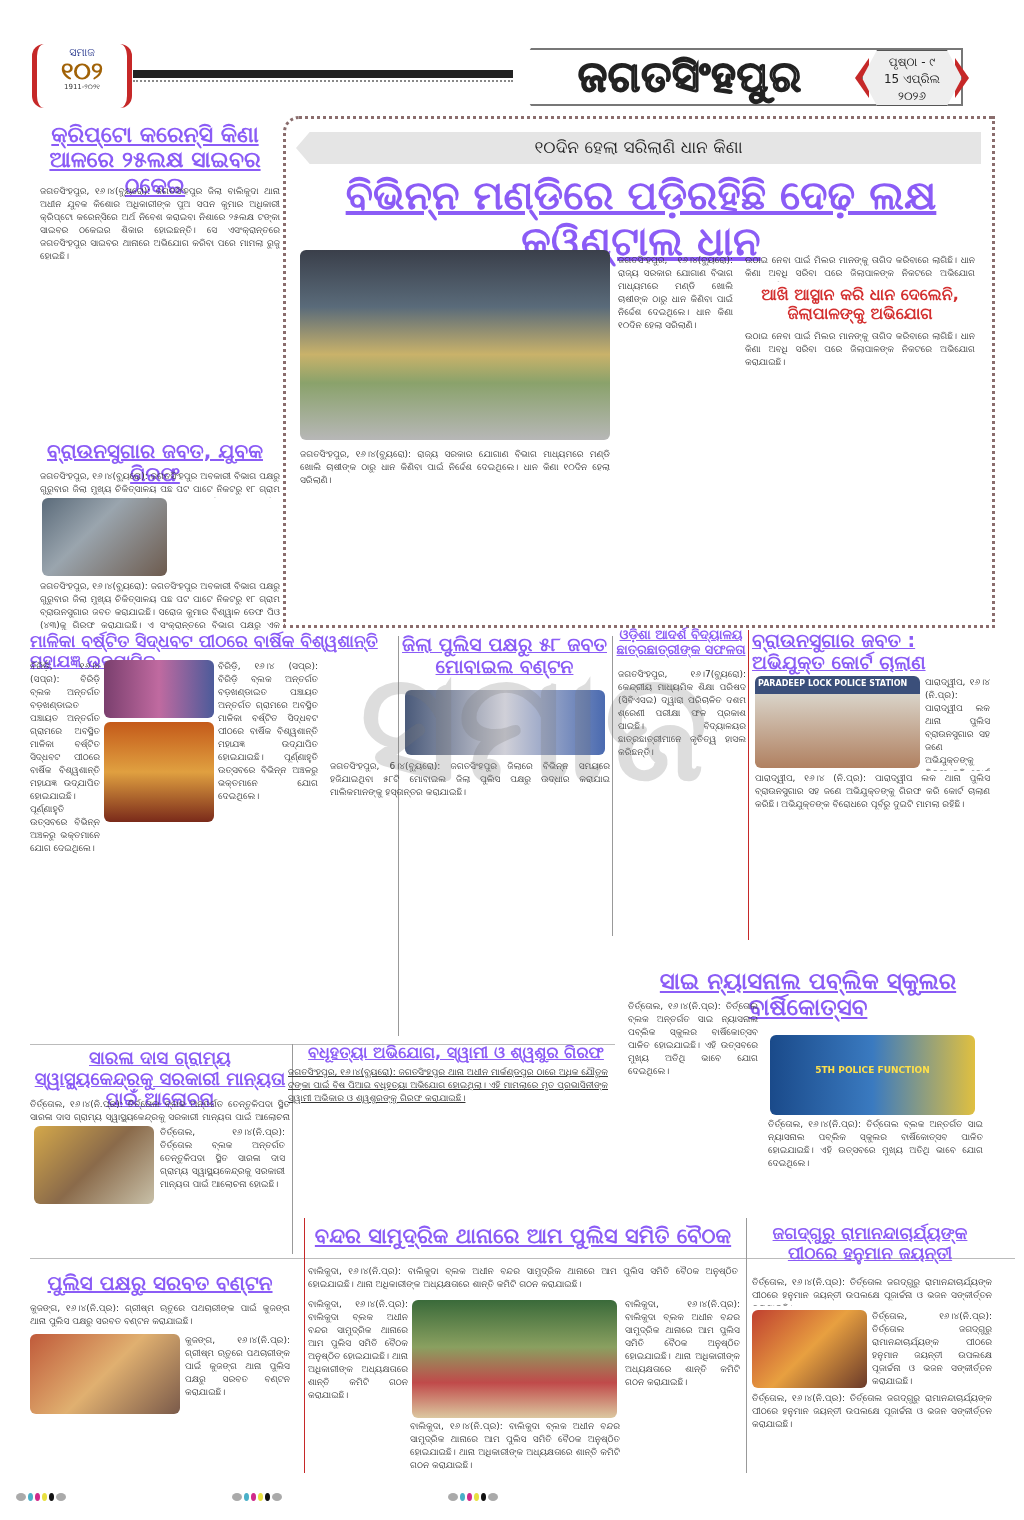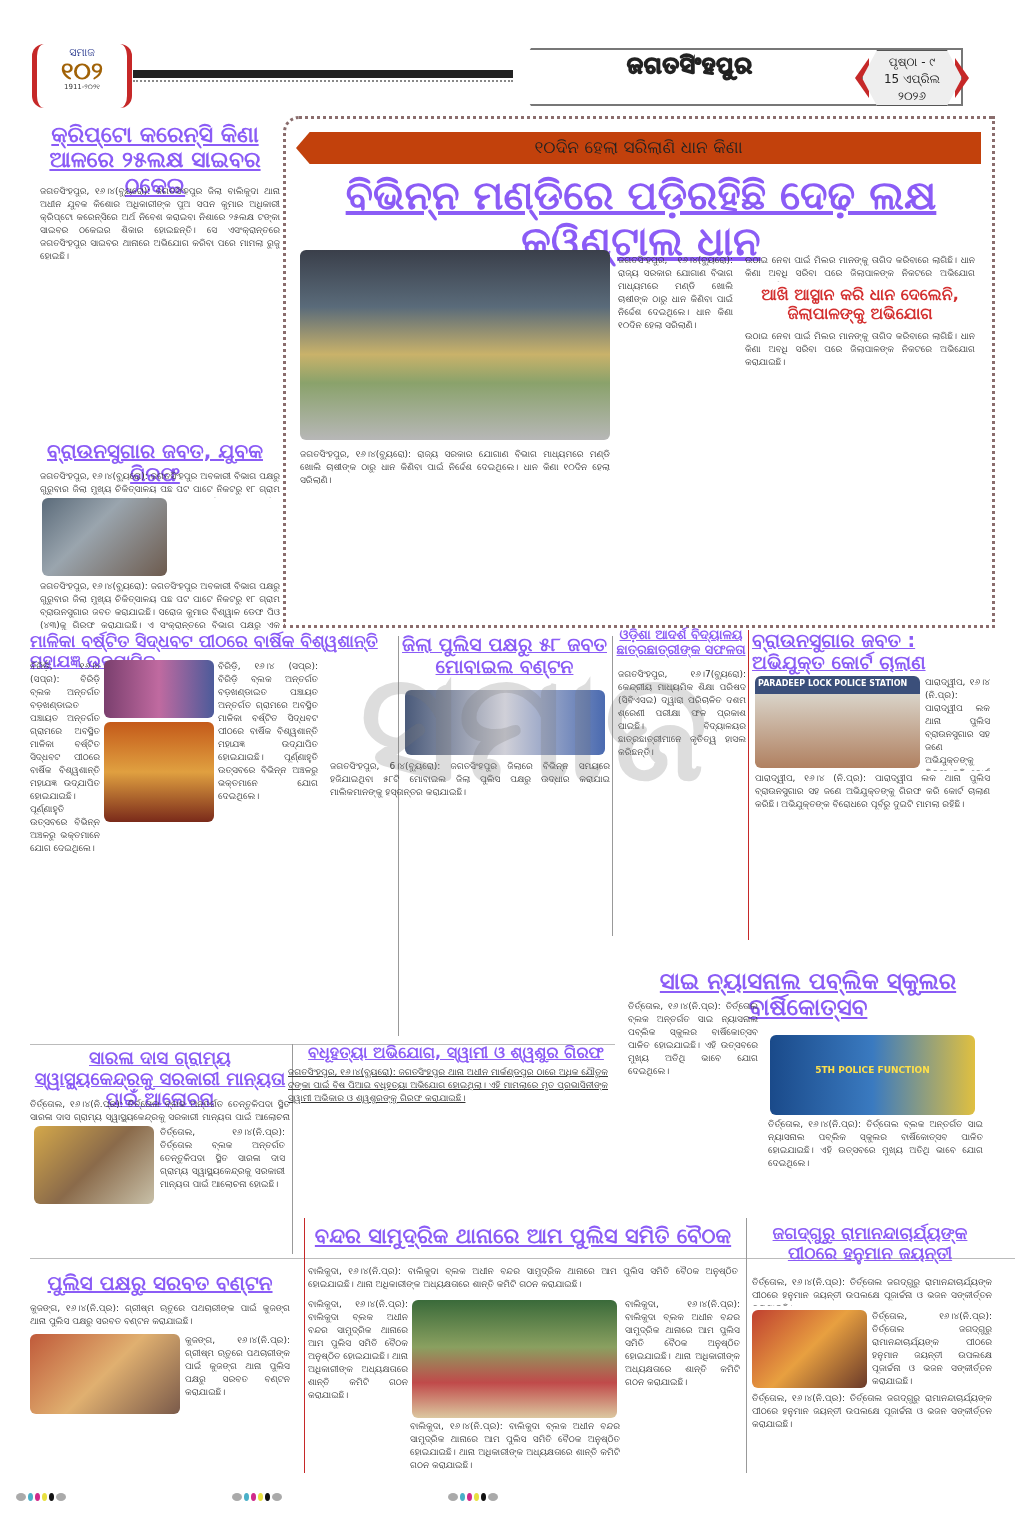--- a/index.html
+++ b/index.html
@@ -5,29 +5,29 @@
   * { box-sizing: border-box; margin: 0; padding: 0; }
   body { width: 1024px; height: 1520px; background: #fff; font-family: "DejaVu Sans", sans-serif; color: #222; position: relative; overflow: hidden; }
   .abs { position: absolute; }
   .masthead-logo { left: 32px; top: 44px; width: 100px; height: 64px; border-left: 5px solid #c62828; border-right: 5px solid #c62828; border-radius: 12px; text-align: center; }
   .logo-top { font-size: 11px; color: #2b3a8f; margin-top: 2px; }
   .logo-num { font-size: 24px; font-weight: bold; color: #a16207; line-height: 24px; }
   .logo-years { font-size: 7px; color: #333; }
   .mast-rule { left: 133px; top: 70px; width: 380px; height: 8px; background: #222; }
   .mast-rule2 { left: 133px; top: 80px; width: 380px; height: 3px; border-top: 2px dotted #888; }
   .mast-pen { left: 513px; top: 48px; width: 450px; height: 58px; border: 2px solid #777; border-left: none; border-radius: 0 0 0 0; clip-path: polygon(4% 0, 100% 0, 100% 100%, 4% 100%, 0 50%); background: #fff; }
-  .mast-title { left: 540px; top: 52px; width: 300px; height: 50px; font-size: 23px; font-weight: bold; color: #fff; -webkit-text-stroke: 1.5px #222; text-align: center; letter-spacing: 1px; }
+  .mast-title { left: 540px; top: 52px; width: 300px; height: 50px; font-size: 42px; font-weight: bold; color: #fff; -webkit-text-stroke: 1.5px #222; text-align: center; letter-spacing: 1px; }
   .date-badge { left: 862px; top: 50px; width: 100px; height: 56px; background: #eee; border: 1px solid #555; clip-path: polygon(15% 0, 85% 0, 100% 50%, 85% 100%, 15% 100%, 0 50%); text-align: center; font-size: 12px; line-height: 17px; padding-top: 3px; }
   .date-left-cap { left: 855px; top: 58px; width: 14px; height: 40px; background: #c62828; clip-path: polygon(100% 0, 0 50%, 100% 100%); }
   .date-right-cap { left: 955px; top: 58px; width: 14px; height: 40px; background: #c62828; clip-path: polygon(0 0, 100% 50%, 0 100%); }
   .headline { font-weight: bold; color: #8b5cf6; line-height: 1.15; text-decoration: underline; }
   .body-text { font-size: 9px; line-height: 13px; color: #333; text-align: justify; overflow: hidden; }
   .photo { background: linear-gradient(135deg, #5b6b7a, #9aa5ae 40%, #6d5b4e); border-radius: 6px; }
   .dotted-box { border: 3px dotted #8a6d6d; }
-  .kicker { background: #c2410c; text-align: center; font-size: 17px; color: #222; clip-path: polygon(2% 0, 100% 0, 100% 100%, 2% 100%, 0 50%); padding-top: 5px; }
+  .kicker { background: #e5e5e5; text-align: center; font-size: 17px; color: #222; clip-path: polygon(2% 0, 100% 0, 100% 100%, 2% 100%, 0 50%); padding-top: 5px; }
   .red-head { color: #d32f2f; font-weight: bold; text-align: center; }
   .vline { width: 1px; background: #999; }
   .hline { height: 1px; background: #bbb; }
   .watermark { left: 360px; top: 640px; width: 300px; height: 260px; font-size: 150px; color: rgba(120,120,120,0.25); font-weight: bold; text-align: center; }
   .cmyk { display: flex; gap: 2px; align-items: center; }
   .dot { width: 10px; height: 8px; border-radius: 50%; }
   .dot.s { width: 5px; }
 </style>
 </head>
 <body>

